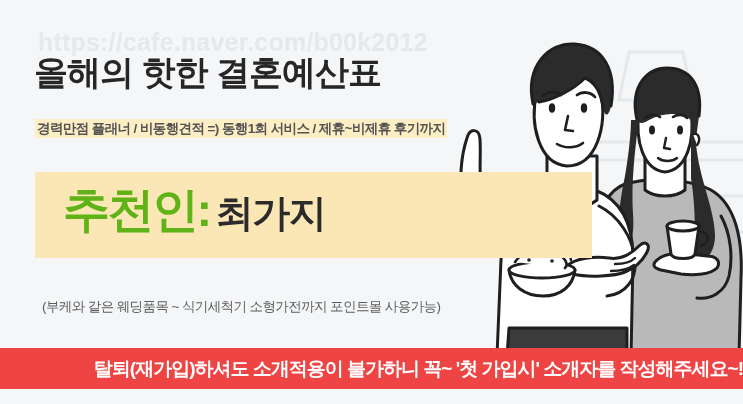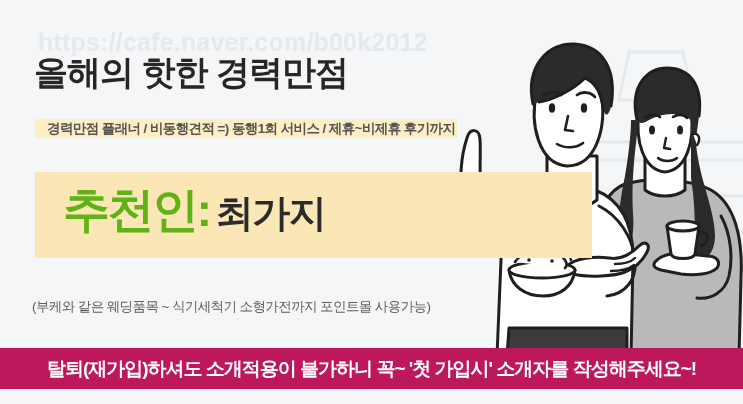--- a/index.html
+++ b/index.html
@@ -70,21 +70,21 @@
     left: 35px;
     top: 120px;
     font-size: 13.5px;
     font-weight: 600;
     color: #545454;
     letter-spacing: -0.6px;
     white-space: nowrap;
   }
   .sub-line-1 .hl {
     background: #fdeec4;
-    padding: 2px 2px 2px 12px;
+    padding: 2px 2px 2px 2px;
     box-decoration-break: clone;
   }
   .sub-line-2 {
     position: absolute;
     left: 35px;
     top: 144px;
     font-size: 13.5px;
     font-weight: 500;
     color: #5c5c5c;
     letter-spacing: -0.6px;
@@ -138,40 +138,40 @@
   .note-line-1 .green-hl {
     background: #74bd2c;
     color: #ffffff;
     font-size: 17px;
     font-weight: 700;
     padding: 1px 3px;
     letter-spacing: -0.8px;
   }
   .note-line-2 {
     position: absolute;
-    left: 32px;
+    left: 42px;
     top: 298px;
     font-size: 13.5px;
     font-weight: 500;
     color: #5c5c5c;
     letter-spacing: -0.6px;
     white-space: nowrap;
   }
 
   
   .cta-bar {
     position: absolute;
     left: 0;
     top: 348px;
     width: 743px;
     height: 41px;
-    background: #be185d;
+    background: #ef4444;
     display: flex;
     align-items: center;
-    justify-content: center;
+    justify-content: flex-end;
   }
   .cta-text {
     font-size: 19px;
     font-weight: 700;
     color: #ffffff;
     letter-spacing: -1px;
     white-space: nowrap;
   }
   .cta-footer-strip {
     position: absolute;
@@ -297,21 +297,21 @@
       <circle cx="80" cy="252" r="1.8" fill="#1f1f1f" stroke="none"></circle>
       <circle cx="92" cy="248" r="1.8" fill="#1f1f1f" stroke="none"></circle>
       <circle cx="103" cy="253" r="1.8" fill="#1f1f1f" stroke="none"></circle>
 
       <path d="M128 208 C 122 224 118 240 122 252" fill="none" stroke-width="2.4"></path>
     </g>
   </svg>
 
   <div class="watermark">https://cafe.naver.com/b00k2012</div>
 
-  <div class="headline">올해의 핫한 경력만점</div>
+  <div class="headline">올해의 핫한 결혼예산표</div>
 
   <div class="sub-line-1">
     <span class="hl">경력만점 플래너 / 비동행견적 =) 동행1회 서비스 / 제휴~비제휴 후기까지</span>
   </div>
 
 
   <div class="recommender-band">
     <div class="recommender-inner">
       <span class="rec-label">추천인:</span><span class="rec-name">최가지</span>
     </div>

